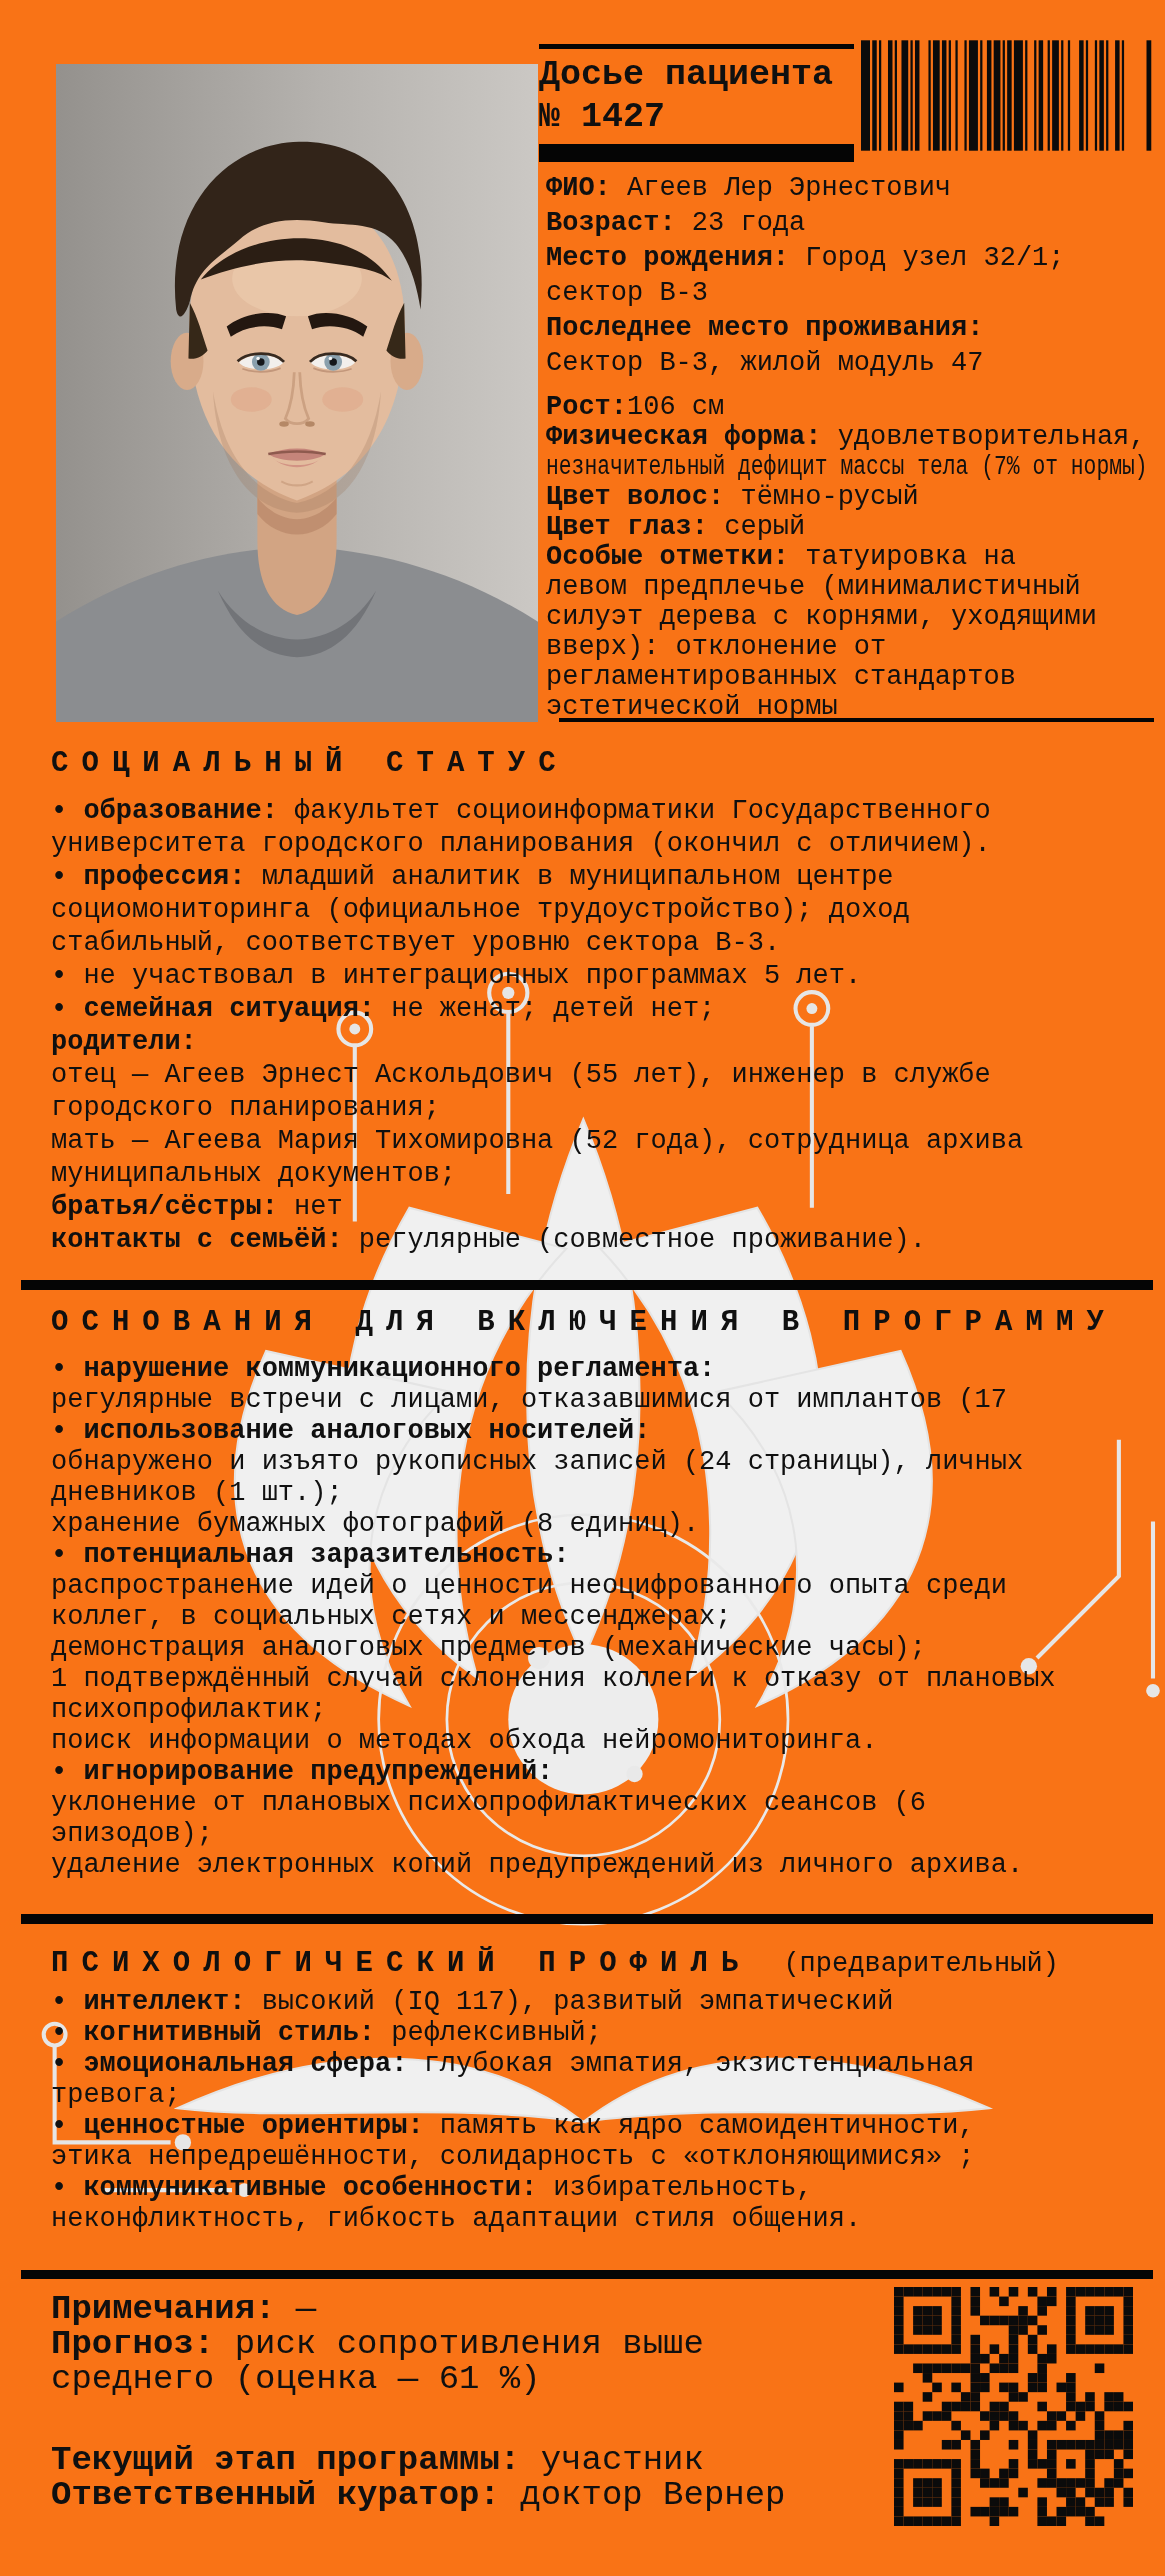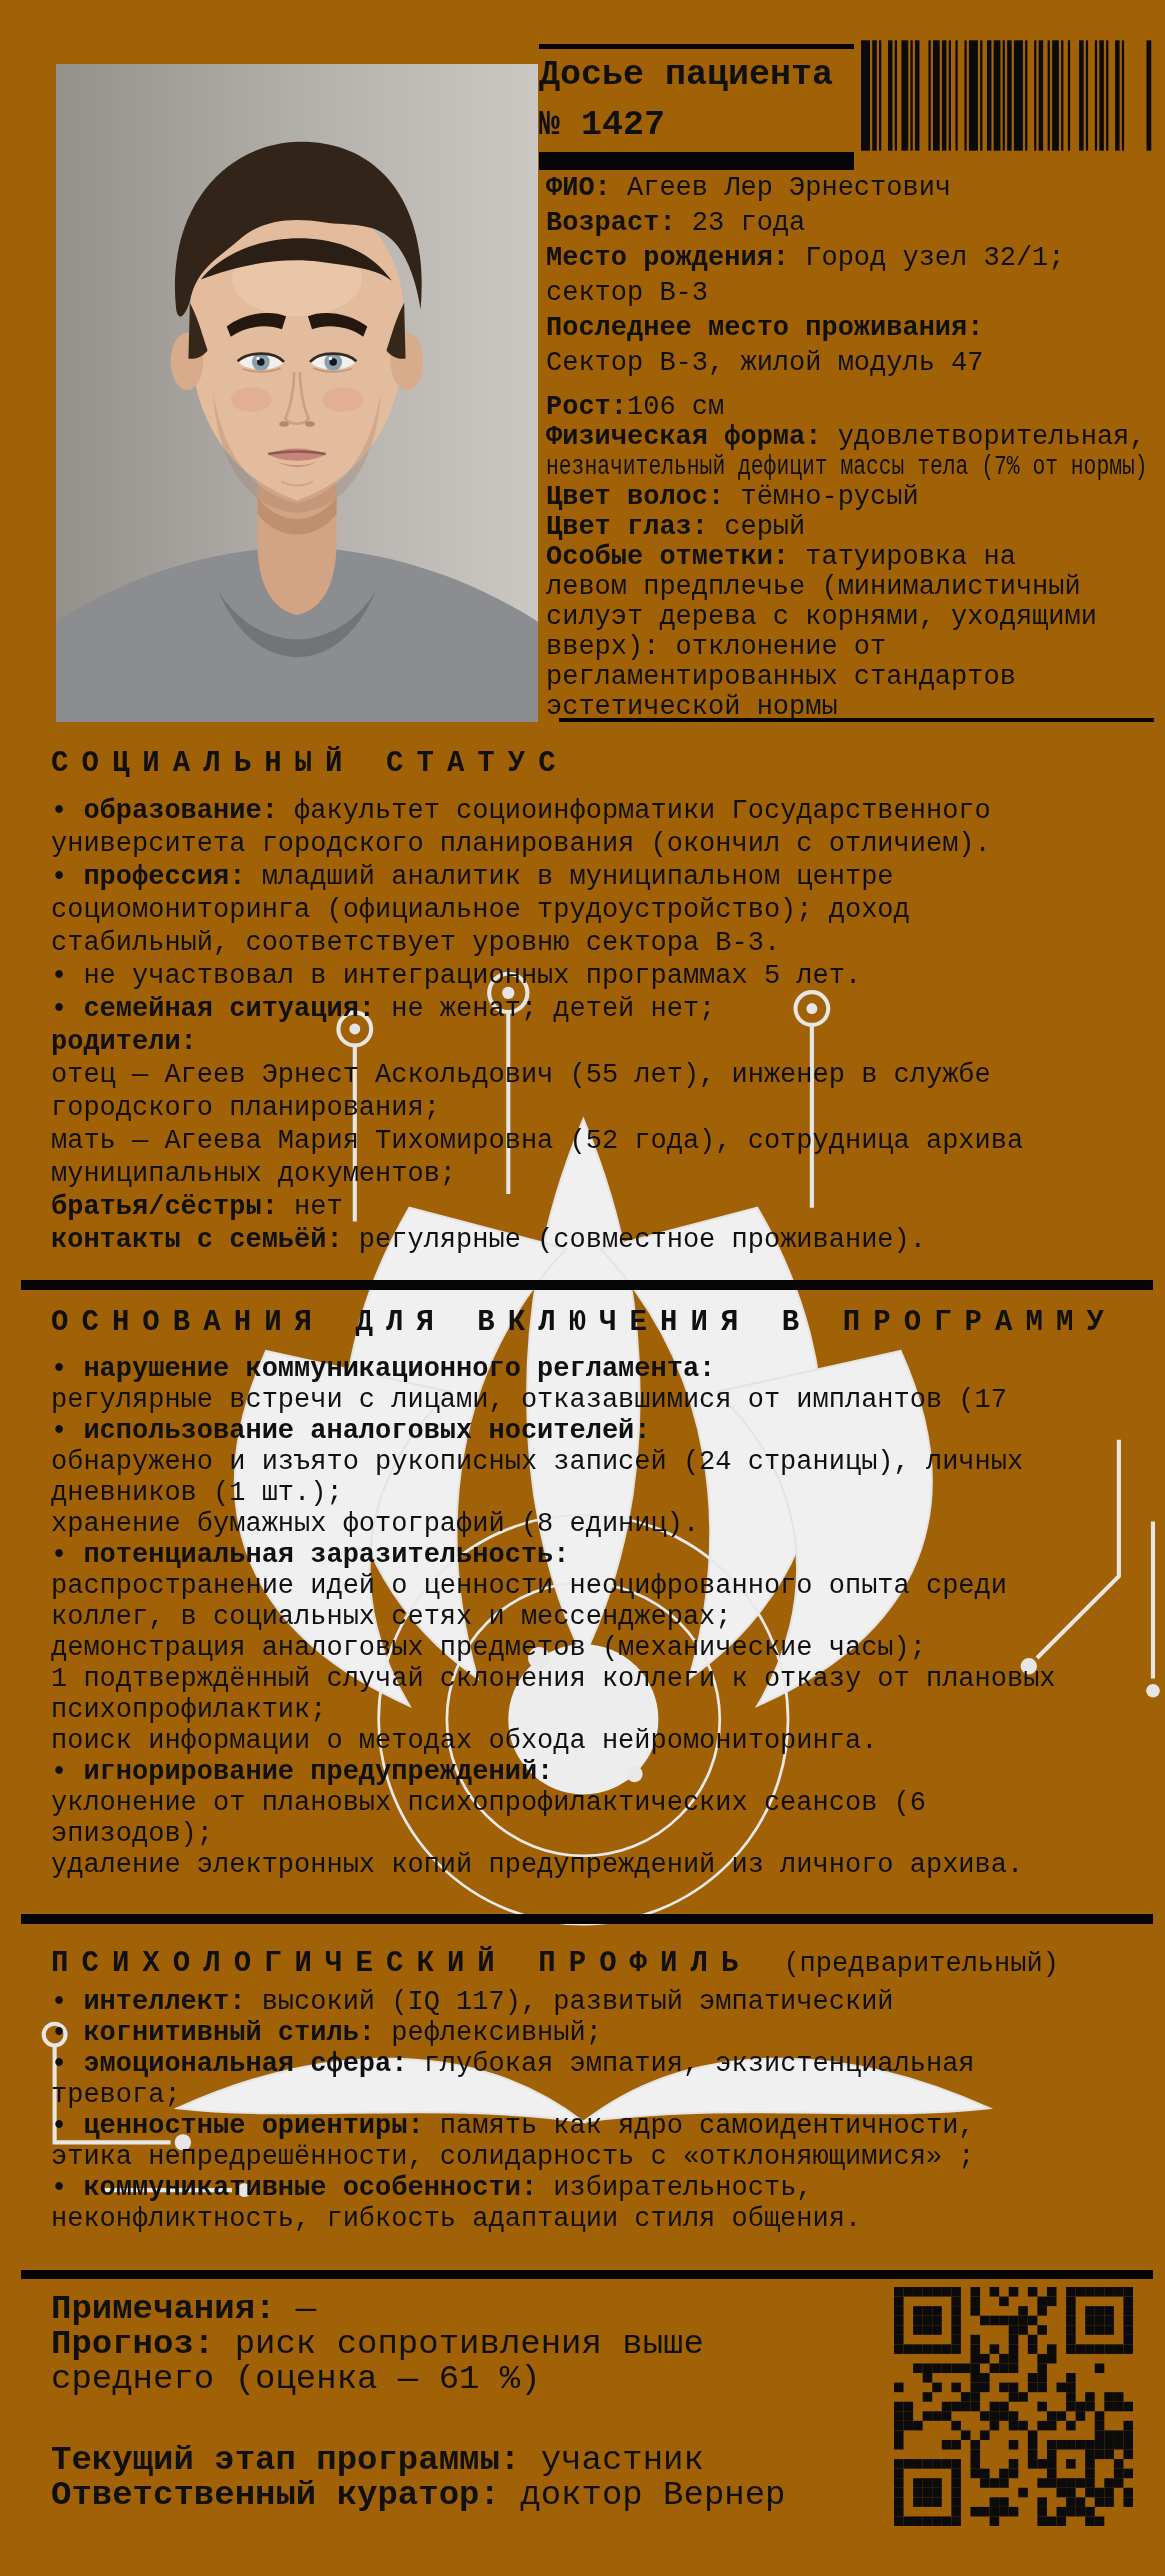--- a/index.html
+++ b/index.html
@@ -1,19 +1,19 @@
 <!DOCTYPE html>
 <html style="font-size:11px"><head>
 <meta charset="utf-8">
 <style>
   html,body{margin:0;padding:0;background:#ffffff;}
   .page{
     position:relative;
     width:1166px;height:2576px;
-    background:#a16207;
+    background:#f97316;
     font-family:"Liberation Mono","DejaVu Sans Mono",monospace;
     color:#101010;
     overflow:hidden;
   }
   #wm{position:absolute;left:0;top:853px;z-index:0;pointer-events:none;}
   .photo{position:absolute;left:56px;top:64px;width:482px;height:658px;z-index:1;}
   
   .rhead{position:absolute;left:539px;top:44px;width:315px;z-index:1;}
   .rule-thin{height:4.8px;background:#050505;}
   .rhead .title{font-size:35px;line-height:42px;font-weight:700;white-space:pre;margin-top:5.5px;}
@@ -143,21 +143,21 @@
 
     <path d="M311,572 C335,561 371,561 395,572 C378,585 328,585 311,572 Z" fill="#c5857a"></path>
     <path d="M317,577 C335,596 371,596 389,577 C378,592 328,592 317,577 Z" fill="#d29384"></path>
     <path d="M311,572 C335,567 371,567 395,572" stroke="#8e5a4e" stroke-width="3.5" fill="none"></path>
     <path d="M330,612 C343,620 363,620 376,612" stroke="#c79b7c" stroke-width="3" fill="none" opacity=".7"></path>
   </svg>
 
   <div class="rhead">
     <div class="rule-thin"></div>
     <div class="title">Досье пациента</div>
-    <div class="title" style="margin-top:8px">№ 1427</div>
+    <div class="title" style="margin-top:0">№ 1427</div>
     <div class="rule-thick"></div>
   </div>
 
   <svg id="barcode" class="barcode" width="293" height="111" viewBox="0 0 430 162" fill="#0b0b0b">
       <rect x="0.0" y="0" width="13.2" height="162"></rect>
       <rect x="16.5" y="0" width="6.6" height="162"></rect>
       <rect x="26.4" y="0" width="3.3" height="162"></rect>
       <rect x="39.6" y="0" width="6.6" height="162"></rect>
       <rect x="49.5" y="0" width="3.3" height="162"></rect>
       <rect x="59.4" y="0" width="9.9" height="162"></rect>

